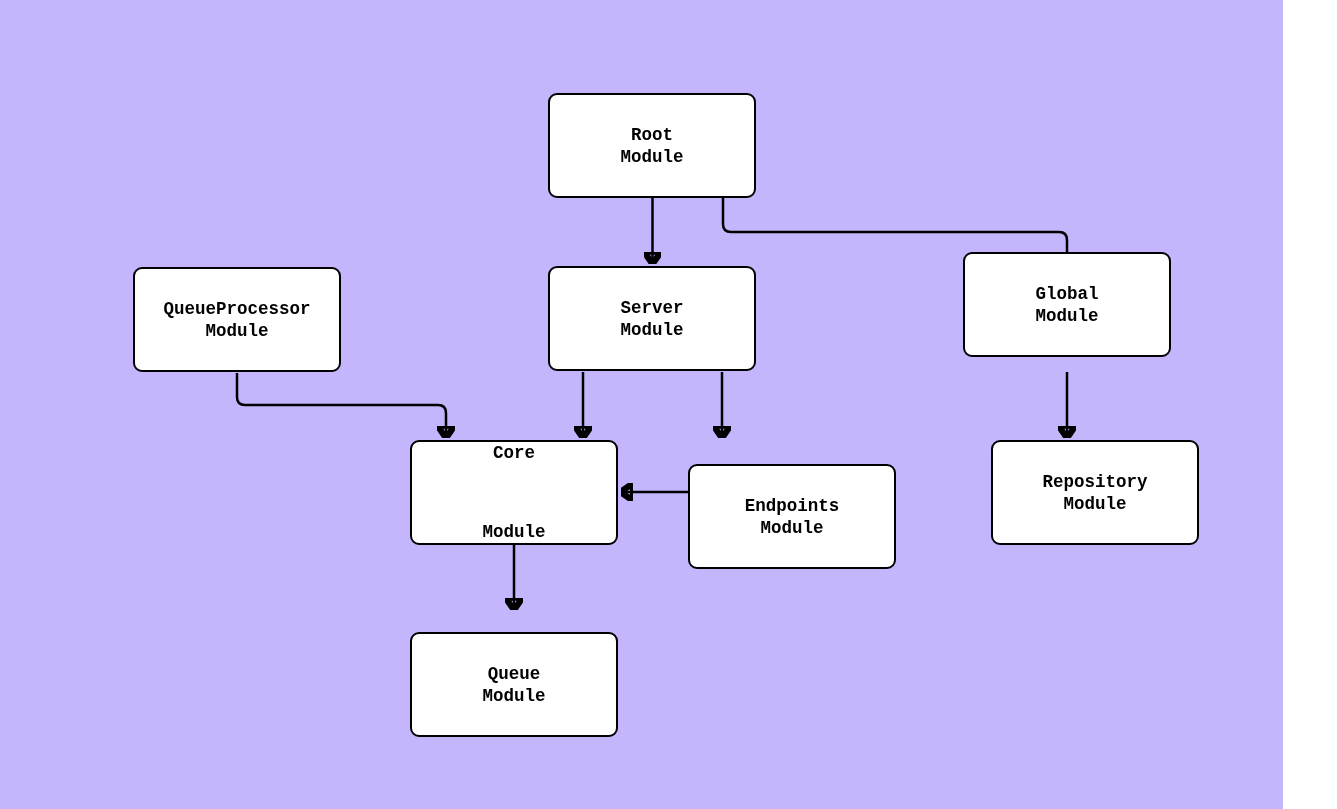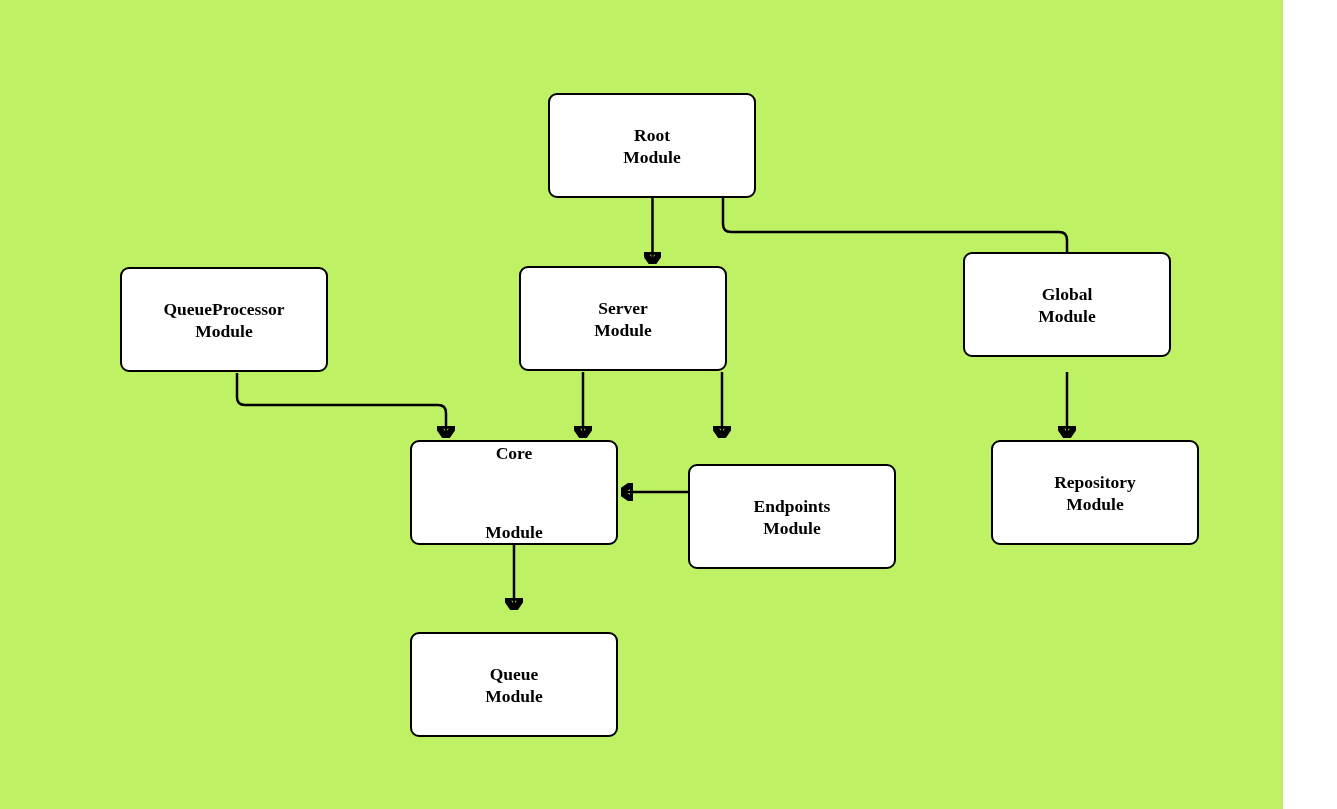--- a/index.html
+++ b/index.html
@@ -4,23 +4,23 @@
 <style>
   html, body {
     margin: 0;
     padding: 0;
     background: #ffffff;
   }
   .canvas {
     position: relative;
     width: 1283px;
     height: 809px;
-    background: #bef264;
+    background: #c4b5fd;
     overflow: hidden;
-    font-family: Liberation Serif, serif;
+    font-family: Liberation Mono, monospace;
   }
   .edge-layer {
     position: absolute;
     left: 0;
     top: 0;
     width: 1337px;
     height: 809px;
   }
   .edge-layer path {
     fill: none;
@@ -68,26 +68,26 @@
     <path marker-end="url(#arrowhead)" d="M 688 492 L 622.5 492"></path>
     <path marker-end="url(#arrowhead)" d="M 1067 372 L 1067 436"></path>
     <path marker-end="url(#arrowhead)" d="M 514 545 L 514 608"></path>
   </svg>
 
   <div class="node" style="left:548px; top:93px;">
     <span>Root</span>
     <span>Module</span>
   </div>
 
-  <div class="node" style="left:120px; top:267px;">
+  <div class="node" style="left:133px; top:267px;">
     <span>QueueProcessor</span>
     <span>Module</span>
   </div>
 
-  <div class="node" style="left:519px; top:266px;">
+  <div class="node" style="left:548px; top:266px;">
     <span>Server</span>
     <span>Module</span>
   </div>
 
   <div class="node" style="left:963px; top:252px;">
     <span>Global</span>
     <span>Module</span>
   </div>
 
   <div class="node" style="left:410px; top:440px;justify-content:space-between;">

